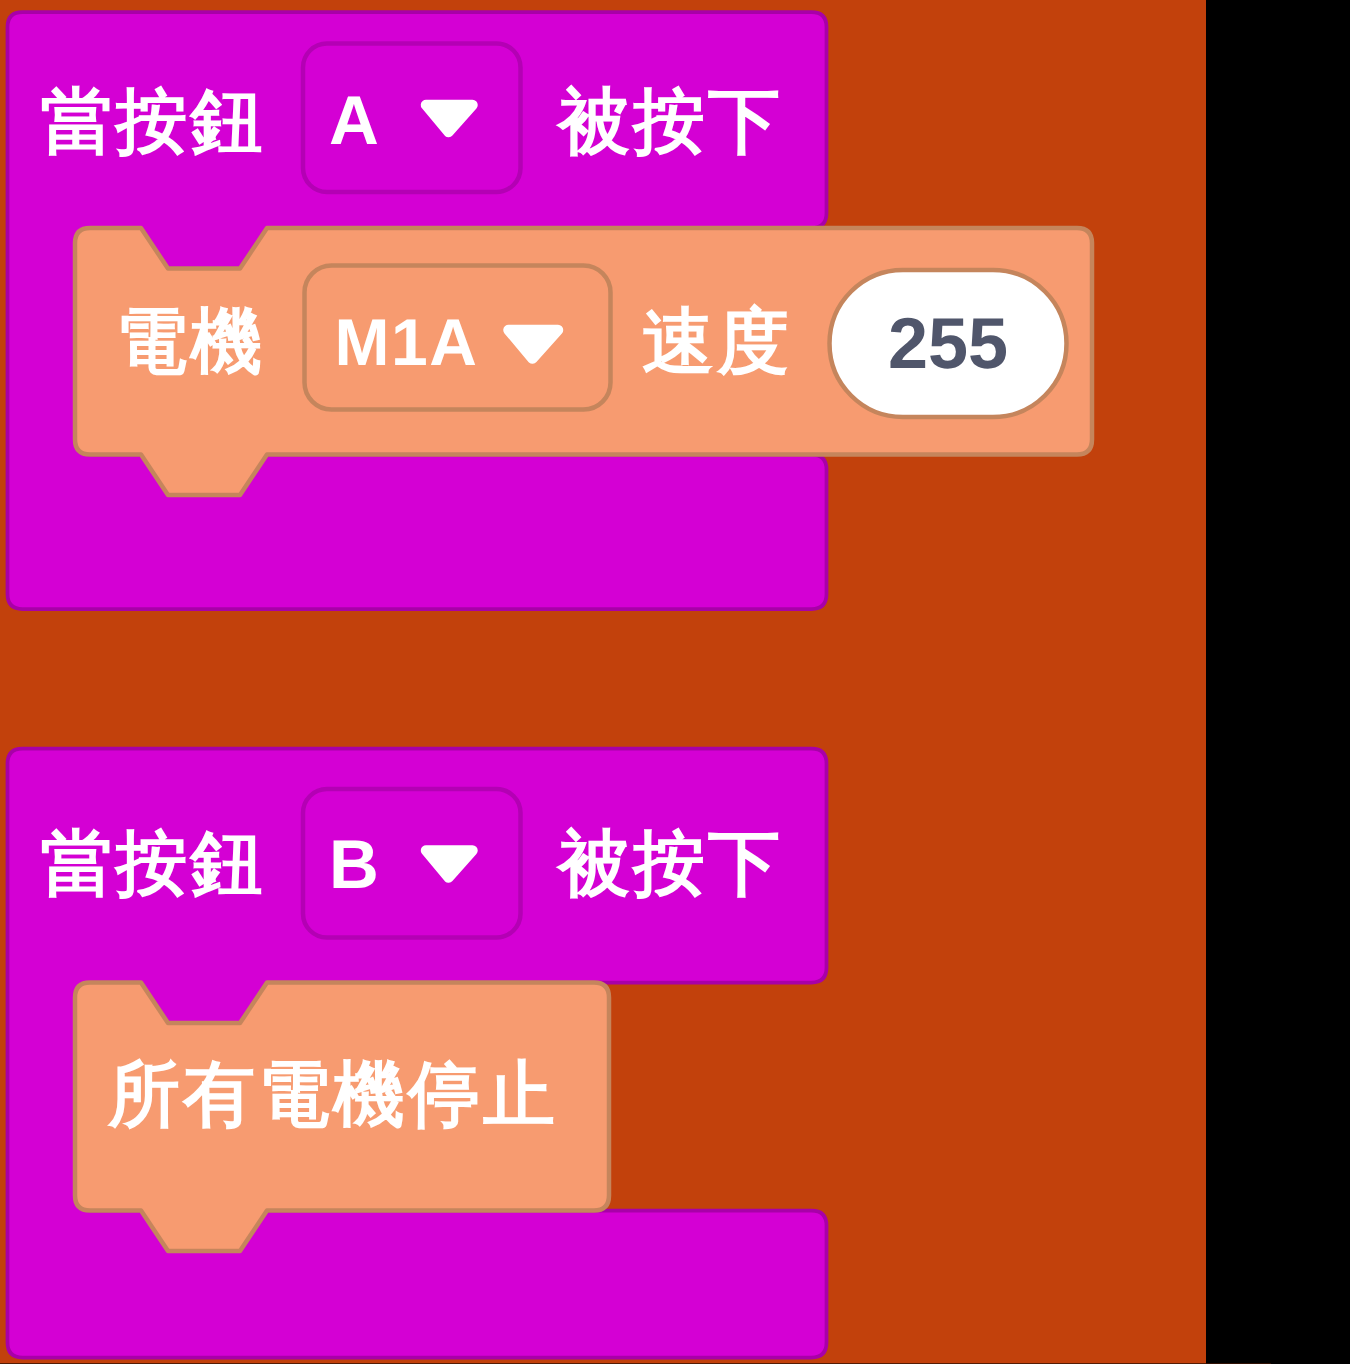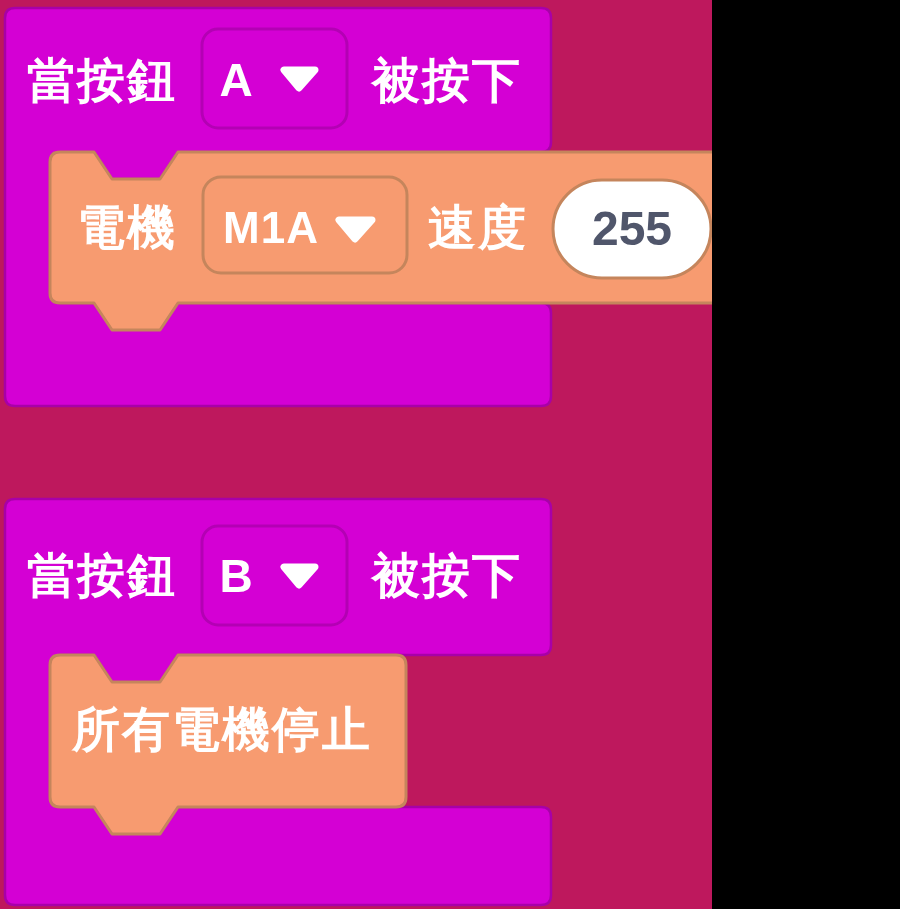--- a/index.html
+++ b/index.html
@@ -2,23 +2,23 @@
 <html><head>
 <meta charset="utf-8">
 <style>
   html, body {
     margin: 0;
     padding: 0;
     background: #000000;
   }
   .canvas {
     position: relative;
-    width: 712px;
+    width: 804px;
     height: 909px;
-    background: #be185d;
+    background: #c2410c;
     overflow: hidden;
   }
   svg text {
     font-family: "Liberation Sans", "DejaVu Sans", sans-serif;
     font-weight: 700;
     user-select: none;
   }
   .arrow {
     stroke: #ffffff;
     stroke-width: 7;

